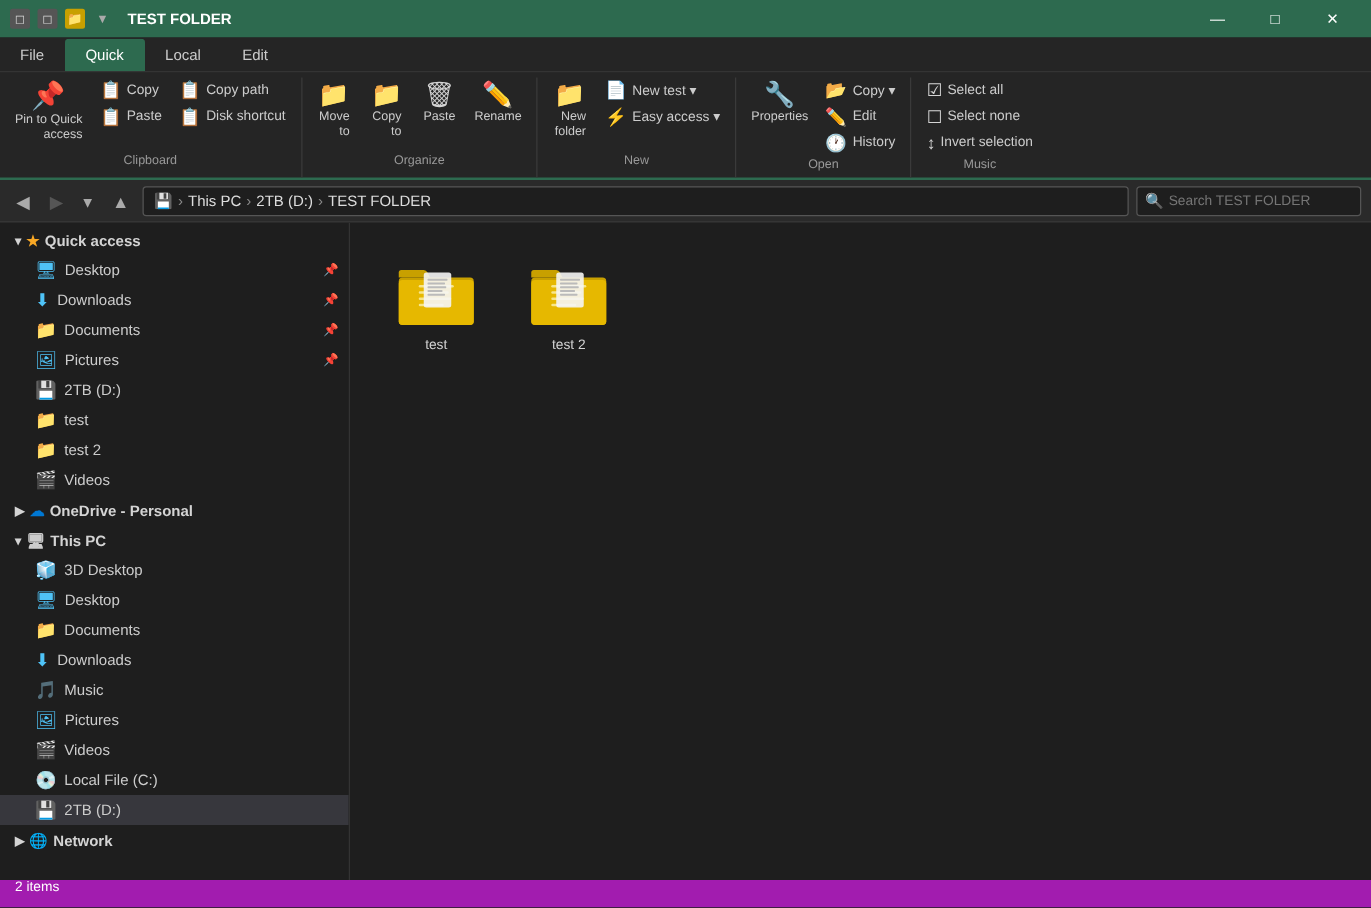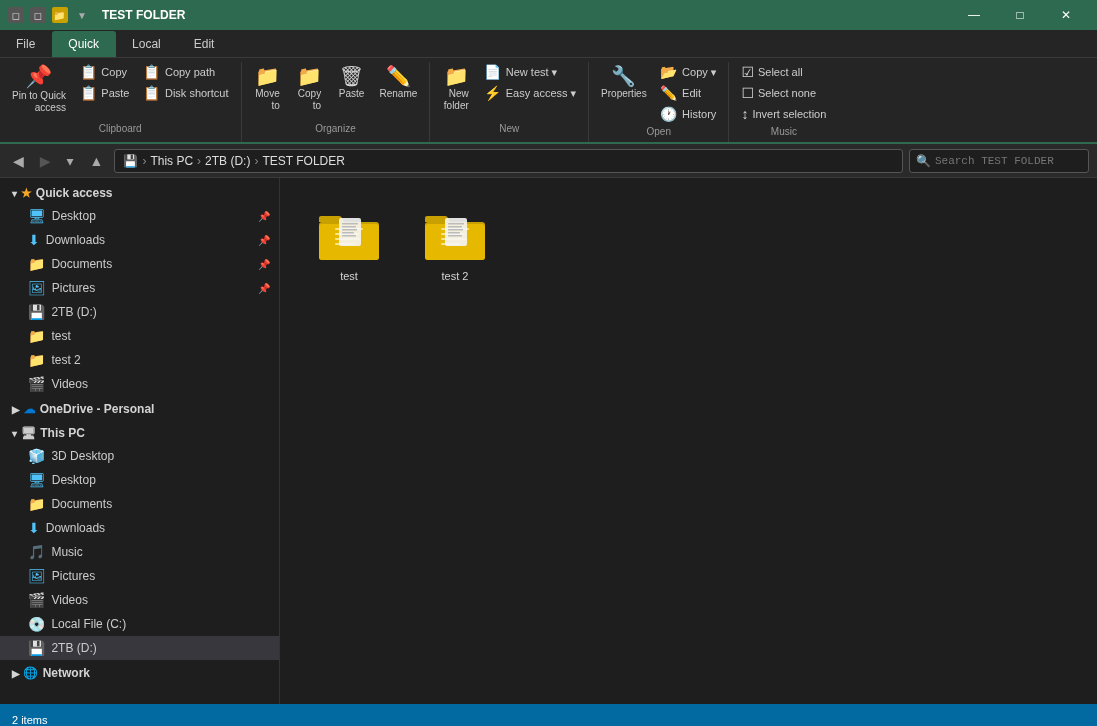--- a/index.html
+++ b/index.html
@@ -203,21 +203,20 @@
       padding: 0 6px;
       gap: 4px;
     }
     .search-box input {
       background: none;
       border: none;
       color: #ccc;
       font-size: 11px;
       outline: none;
       flex: 1;
-      font-family: Liberation Mono, monospace;
     }
 
     
     .main {
       display: flex;
       flex: 1;
       overflow: hidden;
     }
 
     
@@ -305,24 +304,24 @@
     .file-name {
       margin-top: 4px;
       font-size: 11px;
       color: #d4d4d4;
       text-align: center;
       word-break: break-word;
     }
 
     
     .statusbar {
-      background: #0369a1;
+      background: #a21caf;
       height: 22px;
       display: flex;
-      align-items: flex-end;
+      align-items: flex-start;
       padding: 0 12px;
       font-size: 11px;
       color: #fff;
       flex-shrink: 0;
       gap: 16px;
     }
   </style>
 </head>
 <body>
 

